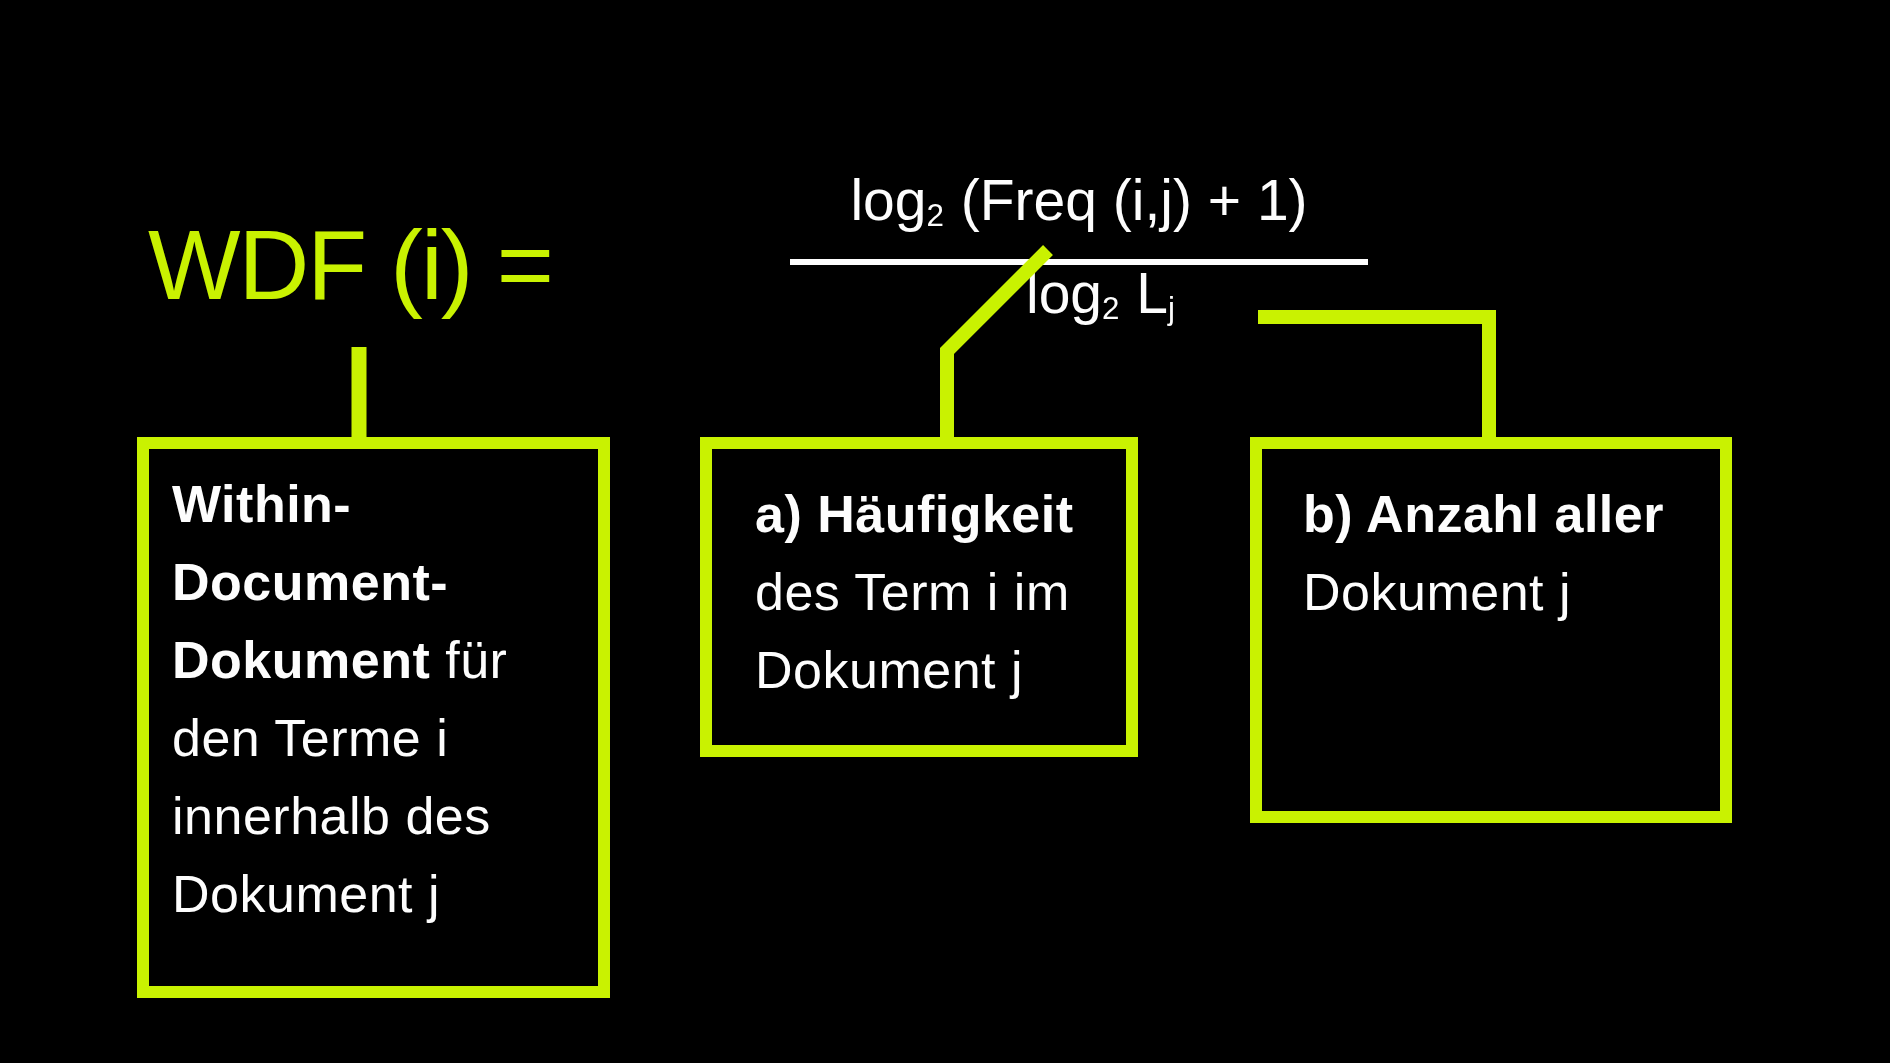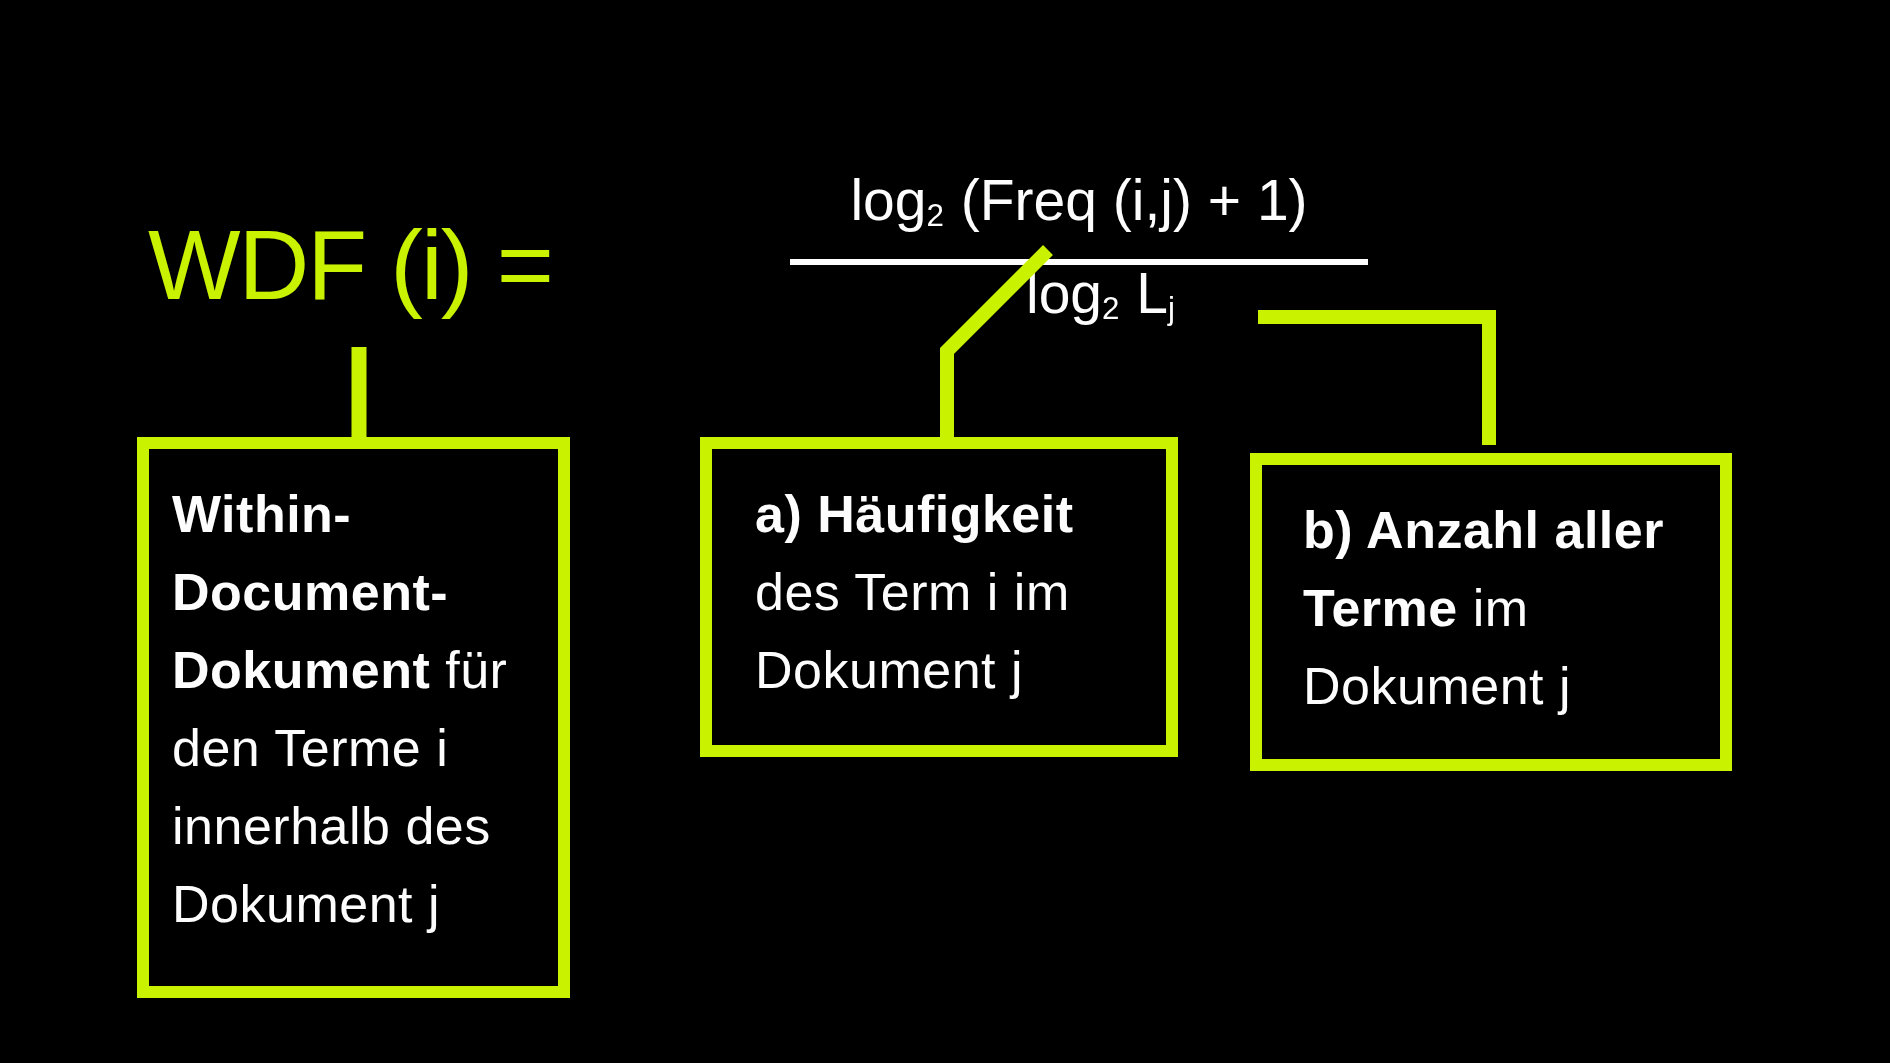--- a/index.html
+++ b/index.html
@@ -61,23 +61,23 @@
     position: absolute;
     border: 12px solid var(--accent);
     background: var(--bg);
     color: var(--fg);
     font-size: 52px;
     line-height: 78px;
     letter-spacing: 0.5px;
   }
   .box .ln { display: block; white-space: nowrap; }
   .box b { font-weight: 700; }
-  #box-definition { left: 137px; top: 437px; width: 433px; height: 561px; padding: 26px 8px 0 23px; }
-  #box-a { left: 700px; top: 437px; width: 478px; height: 320px; padding: 26px 8px 0 43px; }
-  #box-b { left: 1250px; top: 437px; width: 482px; height: 318px; padding: 26px 8px 0 41px; margin-top: 16px; }
+  #box-definition { left: 137px; top: 437px; width: 473px; height: 561px; padding: 16px 8px 0 23px; }
+  #box-a { left: 700px; top: 437px; width: 438px; height: 320px; padding: 26px 8px 0 43px; }
+  #box-b { left: 1250px; top: 437px; width: 482px; height: 386px; padding: 26px 8px 0 41px; }
 </style>
 </head>
 <body>
 
 <div class="slide">
 
   <h1 class="title">WDF (i) =</h1>
 
   <div class="frac">
     <div class="num"><span>log</span><sub>2</sub><span> (Freq (i,j) + 1)</span></div>
@@ -101,17 +101,16 @@
   </div>
 
   <div class="box" id="box-a">
     <span class="ln"><b>a) Häufigkeit</b><span></span></span>
     <span class="ln"><b></b><span>des Term i im</span></span>
     <span class="ln"><b></b><span>Dokument j</span></span>
   </div>
 
   <div class="box" id="box-b">
     <span class="ln"><b>b) Anzahl aller</b><span></span></span>
-    <span class="ln"><b>Terme</b><span> im</span></span>
     <span class="ln"><b></b><span>Dokument j</span></span>
   </div>
 
 </div>
 
 </body></html>

